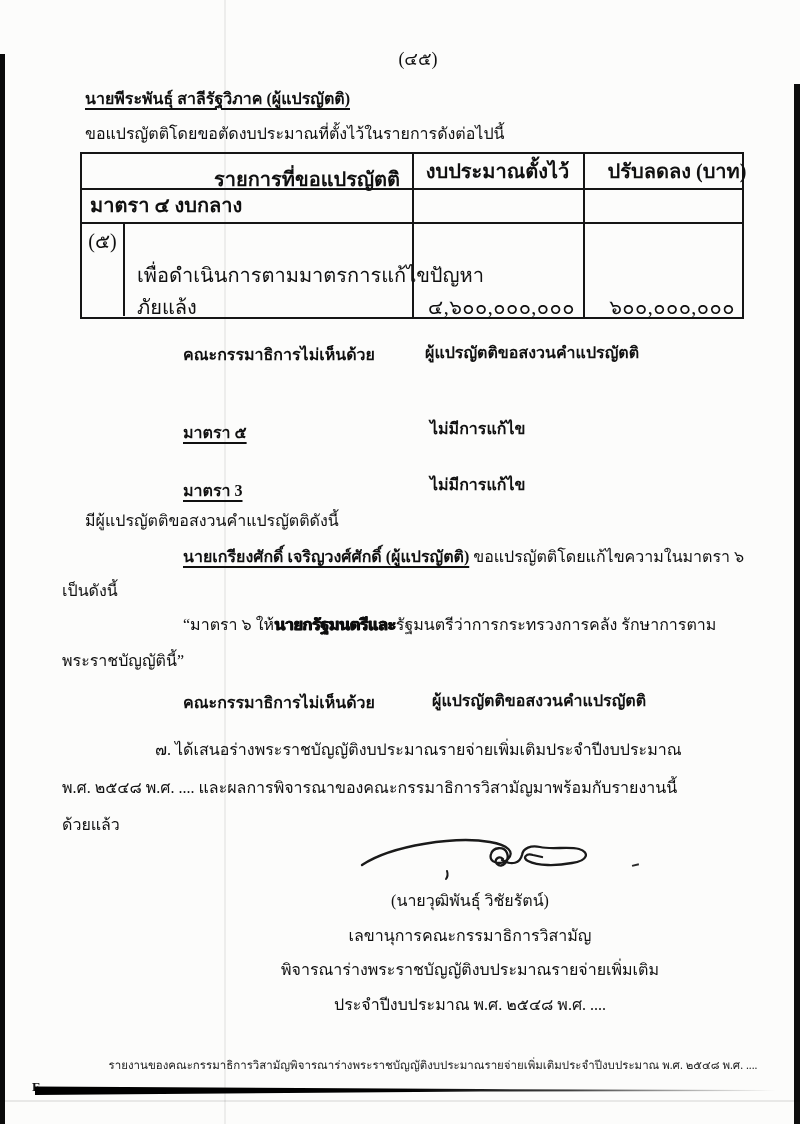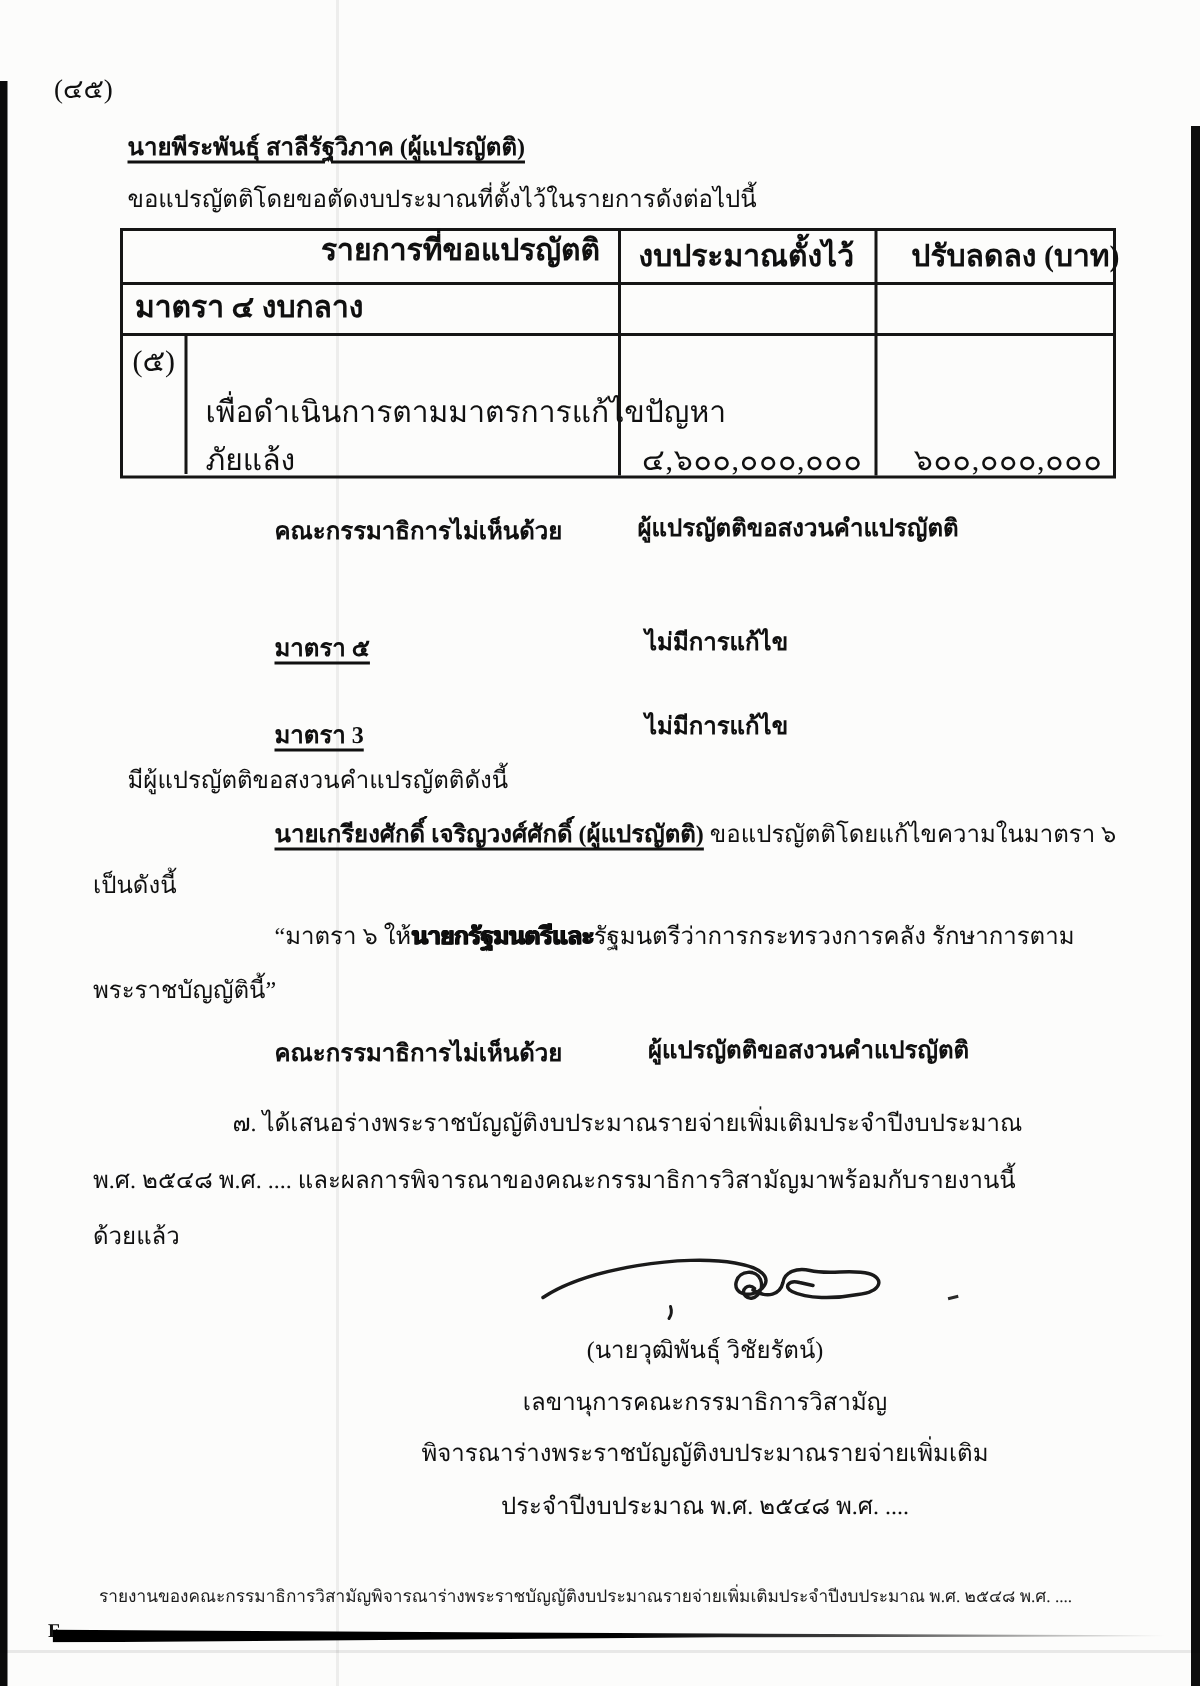--- a/index.html
+++ b/index.html
@@ -7,21 +7,21 @@
     position:relative;
     width:800px;height:1124px;
     background:#fcfcfb;
     overflow:hidden;
     font-family:"Liberation Serif", serif;
     color:#101010;
   }
   .t{position:absolute;white-space:nowrap;font-size:16px;line-height:26px;}
   .b{font-weight:bold;}
   .u{text-decoration:underline;text-underline-offset:4px;text-decoration-thickness:1.6px;}
-  .center{text-align:left;padding-left:36px;}
+  .center{text-align:center;padding-left:36px;}
   .small{font-size:11.5px;line-height:14px;color:#1c1c1c;}
   
   .edge-left{position:absolute;left:0;top:54px;width:5px;height:1070px;background:#0b0b0b;}
   .edge-right{position:absolute;left:794px;top:84px;width:6px;height:1040px;background:#0e0e0e;}
   .fold-line{position:absolute;left:224px;top:0;width:2px;height:1124px;background:rgba(0,0,0,0.06);}
   .bottom-smudge{position:absolute;left:0;top:1100px;width:800px;height:2px;background:rgba(0,0,0,0.08);}
   .taper-line{
     position:absolute;left:35px;top:1086px;width:742px;height:9px;
     background:linear-gradient(to right,#000 0%,#000 50%,rgba(0,0,0,0.75) 72%,rgba(0,0,0,0.25) 90%,rgba(0,0,0,0) 100%);
     clip-path:polygon(0% 6%, 60% 34%, 100% 46%, 100% 54%, 60% 62%, 0% 100%);
@@ -56,21 +56,21 @@
 
   <div class="t" style="left:85px;top:121px;">ขอแปรญัตติโดยขอตัดงบประมาณที่ตั้งไว้ในรายการดังต่อไปนี้</div>
 
   <div class="tbl">
     <div class="vline" style="left:330px;height:100%;"></div>
     <div class="vline" style="left:501px;height:100%;"></div>
     <div class="hline" style="top:34px;height:2px;"></div>
     <div class="hline" style="top:68px;height:1.6px;"></div>
     <div class="vline" style="left:41px;top:69px;height:93px;"></div>
 
-    <div class="cell b" style="left:120px;top:0;width:210px;text-align:center;">รายการที่ขอแปรญัตติ</div>
+    <div class="cell b" style="left:120px;top:12px;width:210px;text-align:center;">รายการที่ขอแปรญัตติ</div>
     <div class="cell b" style="left:330px;top:4px;width:171px;text-align:center;">งบประมาณตั้งไว้</div>
     <div class="cell b" style="left:501px;top:4px;width:188px;text-align:center;">ปรับลดลง (บาท)</div>
 
     <div class="cell b" style="left:8px;top:38px;">มาตรา ๔ งบกลาง</div>
 
     <div class="cell desc" style="left:0;top:74px;width:41px;text-align:center;">(๕)</div>
     <div class="cell desc" style="left:55px;top:108px;">เพื่อดำเนินการตามมาตรการแก้ไขปัญหา</div>
     <div class="cell desc" style="left:55px;top:140px;">ภัยแล้ง</div>
     <div class="cell amount" style="left:330px;top:140px;width:163px;text-align:right;">๔,๖๐๐,๐๐๐,๐๐๐</div>
     <div class="cell amount" style="left:501px;top:140px;width:152px;text-align:right;">๖๐๐,๐๐๐,๐๐๐</div>

